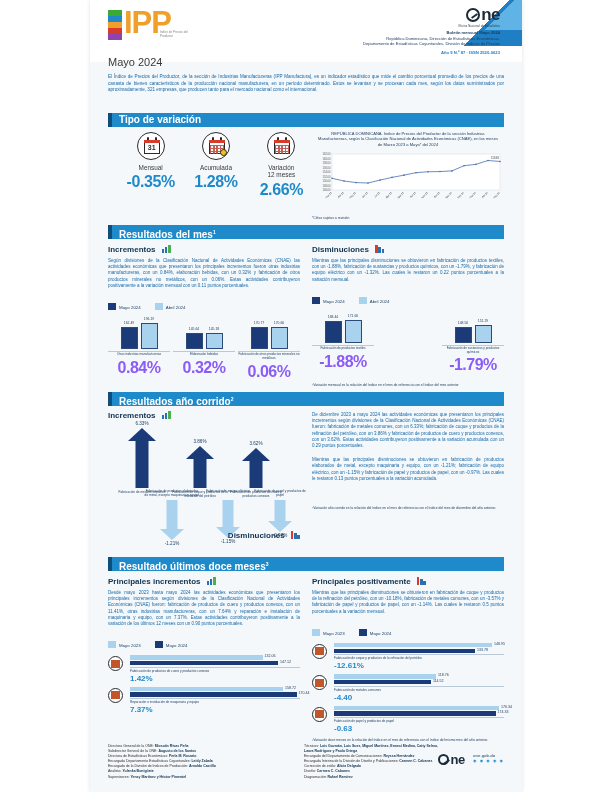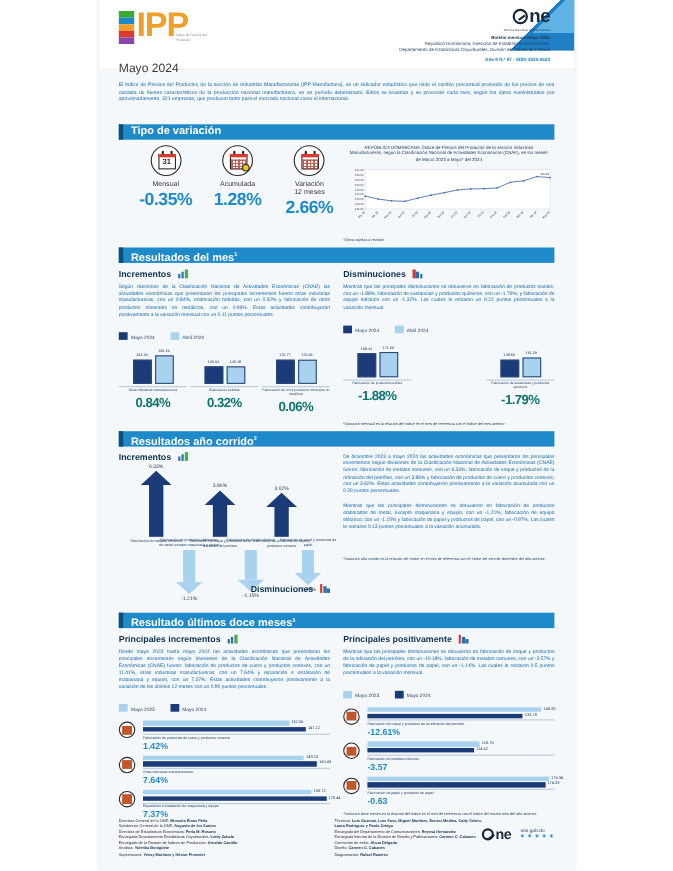--- a/index.html
+++ b/index.html
@@ -108,21 +108,21 @@
   .sw-dark { background:#1b3a78; }
   .sw-light { background:#a9d2ef; }
 
   .barcard-row { display:flex; justify-content:space-between; margin-top:6px; }
   .barcard { width:62px; text-align:center; }
   .bars { height:30px; display:flex; align-items:flex-end; justify-content:center; gap:3px; }
   .bar { width:17px; position:relative; }
   .bar .v { position:absolute; top:-6px; left:50%; transform:translateX(-50%); font-size:3.4px; color:#1b3a5c; white-space:nowrap;}
   .bar .rect { width:100%; border:.6px solid #2b4a7a; }
   .bar-cat { font-size:3.1px; color:#1b3a5c; line-height:3.8px; margin-top:2px; border-top:.5px solid #b9c9d8; padding-top:1px;}
-  .bigpct { font-size:12px; font-weight:bold; color:#0f766e; margin-top:2px; letter-spacing:-.5px;}
+  .bigpct { font-size:16px; font-weight:bold; color:#8b5cf6; margin-top:2px; letter-spacing:-.5px;}
   .foot-note { font-size:3.4px; color:#1b3a5c; margin-top:6px; }
 
   
   .arrow-up, .arrow-dn { position:absolute; }
   .arrow-up .shaft { position:absolute; left:50%; transform:translateX(-50%); background:#1b3a78; }
   .arrow-up .head { position:absolute; left:50%; transform:translateX(-50%); width:0; height:0; }
   .arrow-dn .shaft { position:absolute; left:50%; transform:translateX(-50%); background:#a9d2ef; }
   .arrow-dn .head { position:absolute; left:50%; transform:translateX(-50%); width:0; height:0; }
   .ar-val { position:absolute; left:50%; transform:translateX(-50%); font-size:4.6px; color:#1b3a5c; white-space:nowrap;}
   .ar-lab { position:absolute; left:50%; transform:translateX(-50%); font-size:3.2px; line-height:4px; color:#1b3a5c; text-align:center; width:56px;}
@@ -469,35 +469,20 @@
         <span class="v" style="left:calc(87% + 2px)">147.12</span>
       </div>
       <div class="hb-cat">Fabricación de productos de cuero y productos conexos</div>
       <div class="hb-pct">1.42%</div>
     </div>
           <div class="hb-item">
       <div class="hb-ico">
               <div class="g"></div>
             </div>
       <div class="hbar">
-        <div class="fill" style="width:86%;background:#a9d2ef"></div>
-        <span class="v" style="left:calc(86% + 2px)">149.10</span>
-      </div>
-      <div class="hbar">
-        <div class="fill" style="width:93%;background:#1b3a78"></div>
-        <span class="v" style="left:calc(93% + 2px)">160.49</span>
-      </div>
-      <div class="hb-cat">Otras industrias manufactureras</div>
-      <div class="hb-pct">7.64%</div>
-    </div>
-          <div class="hb-item">
-      <div class="hb-ico">
-              <div class="g"></div>
-            </div>
-      <div class="hbar">
         <div class="fill" style="width:90%;background:#a9d2ef"></div>
         <span class="v" style="left:calc(90% + 2px)">158.72</span>
       </div>
       <div class="hbar">
         <div class="fill" style="width:98%;background:#1b3a78"></div>
         <span class="v" style="left:calc(98% + 2px)">170.44</span>
       </div>
       <div class="hb-cat">Reparación e instalación de maquinaria y equipo</div>
       <div class="hb-pct">7.37%</div>
     </div>
@@ -536,21 +521,21 @@
             </div>
       <div class="hbar">
         <div class="fill" style="width:60%;background:#a9d2ef"></div>
         <span class="v" style="left:calc(60% + 2px)">118.76</span>
       </div>
       <div class="hbar">
         <div class="fill" style="width:57%;background:#1b3a78"></div>
         <span class="v" style="left:calc(57% + 2px)">114.52</span>
       </div>
       <div class="hb-cat">Fabricación de metales comunes</div>
-      <div class="hb-pct">-3.57</div>
+      <div class="hb-pct">-4.40</div>
     </div>
           <div class="hb-item">
       <div class="hb-ico">
               <div class="g"></div>
             </div>
       <div class="hbar">
         <div class="fill" style="width:97%;background:#a9d2ef"></div>
         <span class="v" style="left:calc(97% + 2px)">176.34</span>
       </div>
       <div class="hbar">

